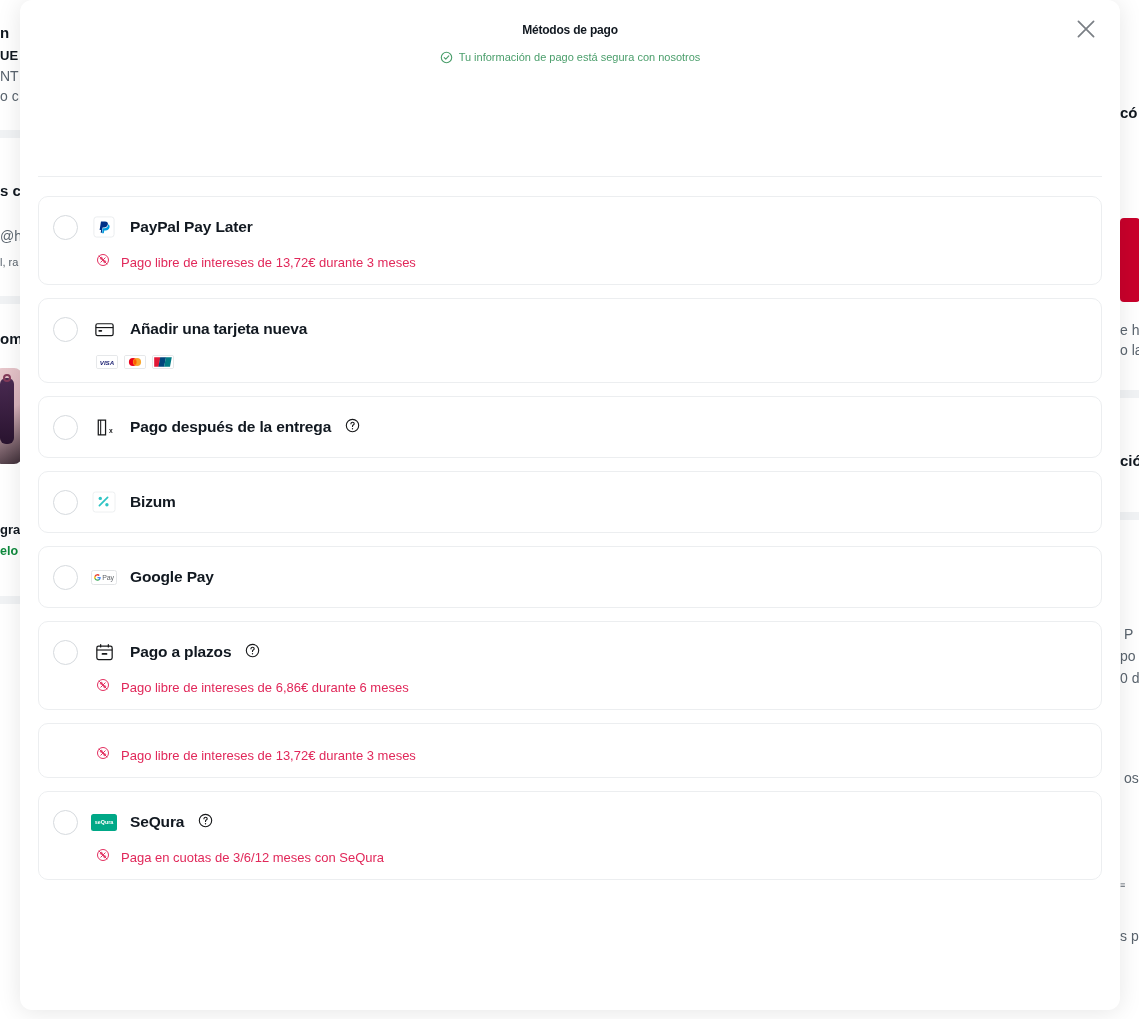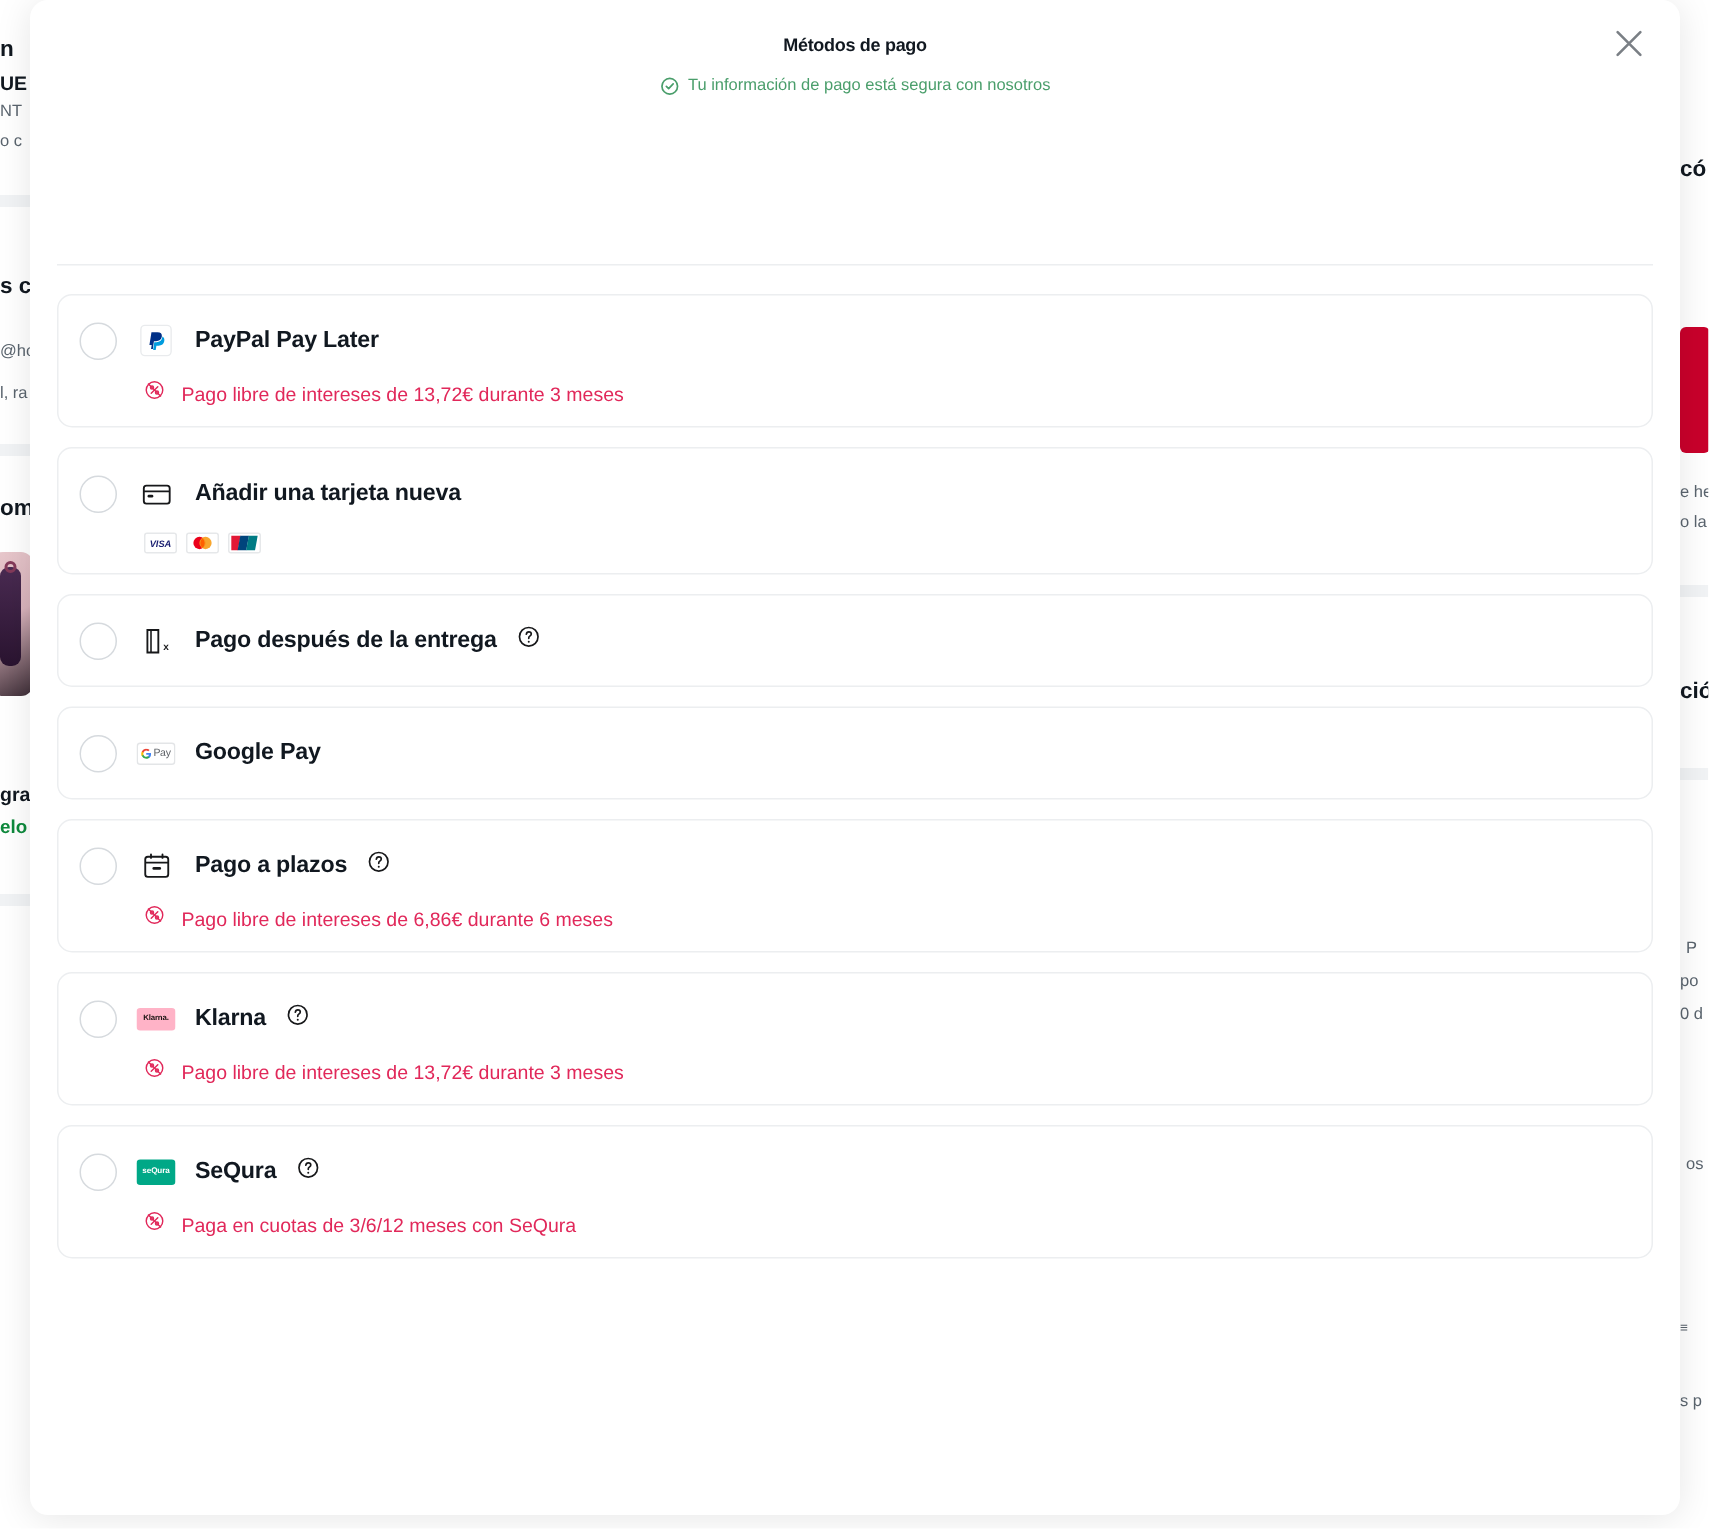--- a/index.html
+++ b/index.html
@@ -19,21 +19,21 @@
   .bg-col { position:absolute; top:0; bottom:0; }
   .bg-left { left:0; width:20px; }
   .bg-right { right:0; width:19px; }
   .bg-txt {
     position:absolute;
     font-weight:700;
     color:#111820;
     white-space:nowrap;
     font-size:15px;
   }
-  .bg-txt.light { font-weight:400; color:#5a646e; font-size:11px; }
+  .bg-txt.light { font-weight:400; color:#5a646e; font-size:14px; }
   .bg-txt.green { color:#0f8a3d; font-weight:700; font-size:12.5px; }
   .bg-rule {
     position:absolute; height:8px; background:#f1f3f5; left:0; right:0;
   }
   .bg-redblock { position:absolute; background:#c9002b; border-radius:4px; }
   .bg-photo {
     position:absolute;
     background:linear-gradient(150deg,#e9c9cd 0%,#d8b2bb 45%,#3a2b34 100%);
     border-radius:8px;
   }
@@ -339,20 +339,34 @@
         <span>
           <svg class="help-icon" viewBox="0 0 16 16" fill="none" stroke="#17181a" stroke-width="1.2">
             <circle cx="8" cy="8" r="6.6"></circle>
             <path d="M6.3 6.2c.1-1.05.85-1.7 1.78-1.7.98 0 1.72.62 1.72 1.5 0 .78-.43 1.12-1.05 1.55-.55.38-.75.7-.75 1.3v.25" stroke-linecap="round"></path>
             <circle cx="8" cy="11.5" r=".72" fill="#17181a" stroke="none"></circle>
           </svg>
         </span>
       </div>
     </div>
 
+    <div class="option">
+      <div class="opt-main">
+        <span class="radio"></span>
+        <span class="logo-box">
+          <svg width="24" height="22" viewBox="0 0 24 22">
+            <rect x="1" y="1" width="22" height="20" rx="2.5" fill="#fff" stroke="#eef0f1"></rect>
+            <path d="M7.4 14.6L15.6 6.4" stroke="#2ec4c4" stroke-width="1.7" stroke-linecap="round"></path>
+            <circle cx="8.3" cy="7.4" r="1.7" fill="#2ec4c4"></circle>
+            <circle cx="14.9" cy="13.8" r="1.7" fill="#2ec4c4"></circle>
+          </svg>
+        </span>
+        <span class="opt-label">Bizum</span>
+      </div>
+    </div>
 
     <div class="option">
       <div class="opt-main">
         <span class="radio"></span>
         <span class="logo-box">
           <span class="gpay-logo">
             <svg width="7" height="7" viewBox="0 0 24 24">
               <path fill="#4285F4" d="M23 12.3c0-.8-.07-1.6-.2-2.3H12v4.5h6.2a5.3 5.3 0 01-2.3 3.5v2.9h3.7c2.2-2 3.4-5 3.4-8.6z"></path>
               <path fill="#34A853" d="M12 23.5c3.1 0 5.7-1 7.6-2.8l-3.7-2.9c-1 .7-2.3 1.1-3.9 1.1-3 0-5.5-2-6.4-4.7H1.8v3a11.5 11.5 0 0010.2 6.3z"></path>
               <path fill="#FBBC05" d="M5.6 14.2a6.9 6.9 0 010-4.4v-3H1.8a11.5 11.5 0 000 10.4l3.8-3z"></path>
@@ -393,34 +407,20 @@
               <circle cx="9.9" cy="9.9" r="1.15"></circle>
             <path d="M10.5 5.5l-5 5" stroke-linecap="round"></path>
             <path d="M3.4 3.4l9.2 9.2" stroke-linecap="round"></path>
           </svg>
         </span>
         <span>Pago libre de intereses de 6,86€ durante 6 meses</span>
       </div>
     </div>
 
     <div class="option">
-      <div class="opt-main">
-        <span class="radio"></span>
-        <span class="logo-box">
-          <span class="klarna-logo">Klarna.</span>
-        </span>
-        <span class="opt-label">Klarna</span>
-        <span>
-          <svg class="help-icon" viewBox="0 0 16 16" fill="none" stroke="#17181a" stroke-width="1.2">
-            <circle cx="8" cy="8" r="6.6"></circle>
-            <path d="M6.3 6.2c.1-1.05.85-1.7 1.78-1.7.98 0 1.72.62 1.72 1.5 0 .78-.43 1.12-1.05 1.55-.55.38-.75.7-.75 1.3v.25" stroke-linecap="round"></path>
-            <circle cx="8" cy="11.5" r=".72" fill="#17181a" stroke="none"></circle>
-          </svg>
-        </span>
-      </div>
       <div class="opt-sub promo">
         <span>
           <svg class="sub-icon" viewBox="0 0 16 16" fill="none" stroke="#e1285a" stroke-width="1.1">
             <circle cx="8" cy="8" r="6.3"></circle>
             <circle cx="6.1" cy="6.1" r="1.15"></circle>
               <circle cx="9.9" cy="9.9" r="1.15"></circle>
             <path d="M10.5 5.5l-5 5" stroke-linecap="round"></path>
             <path d="M3.4 3.4l9.2 9.2" stroke-linecap="round"></path>
           </svg>
         </span>

